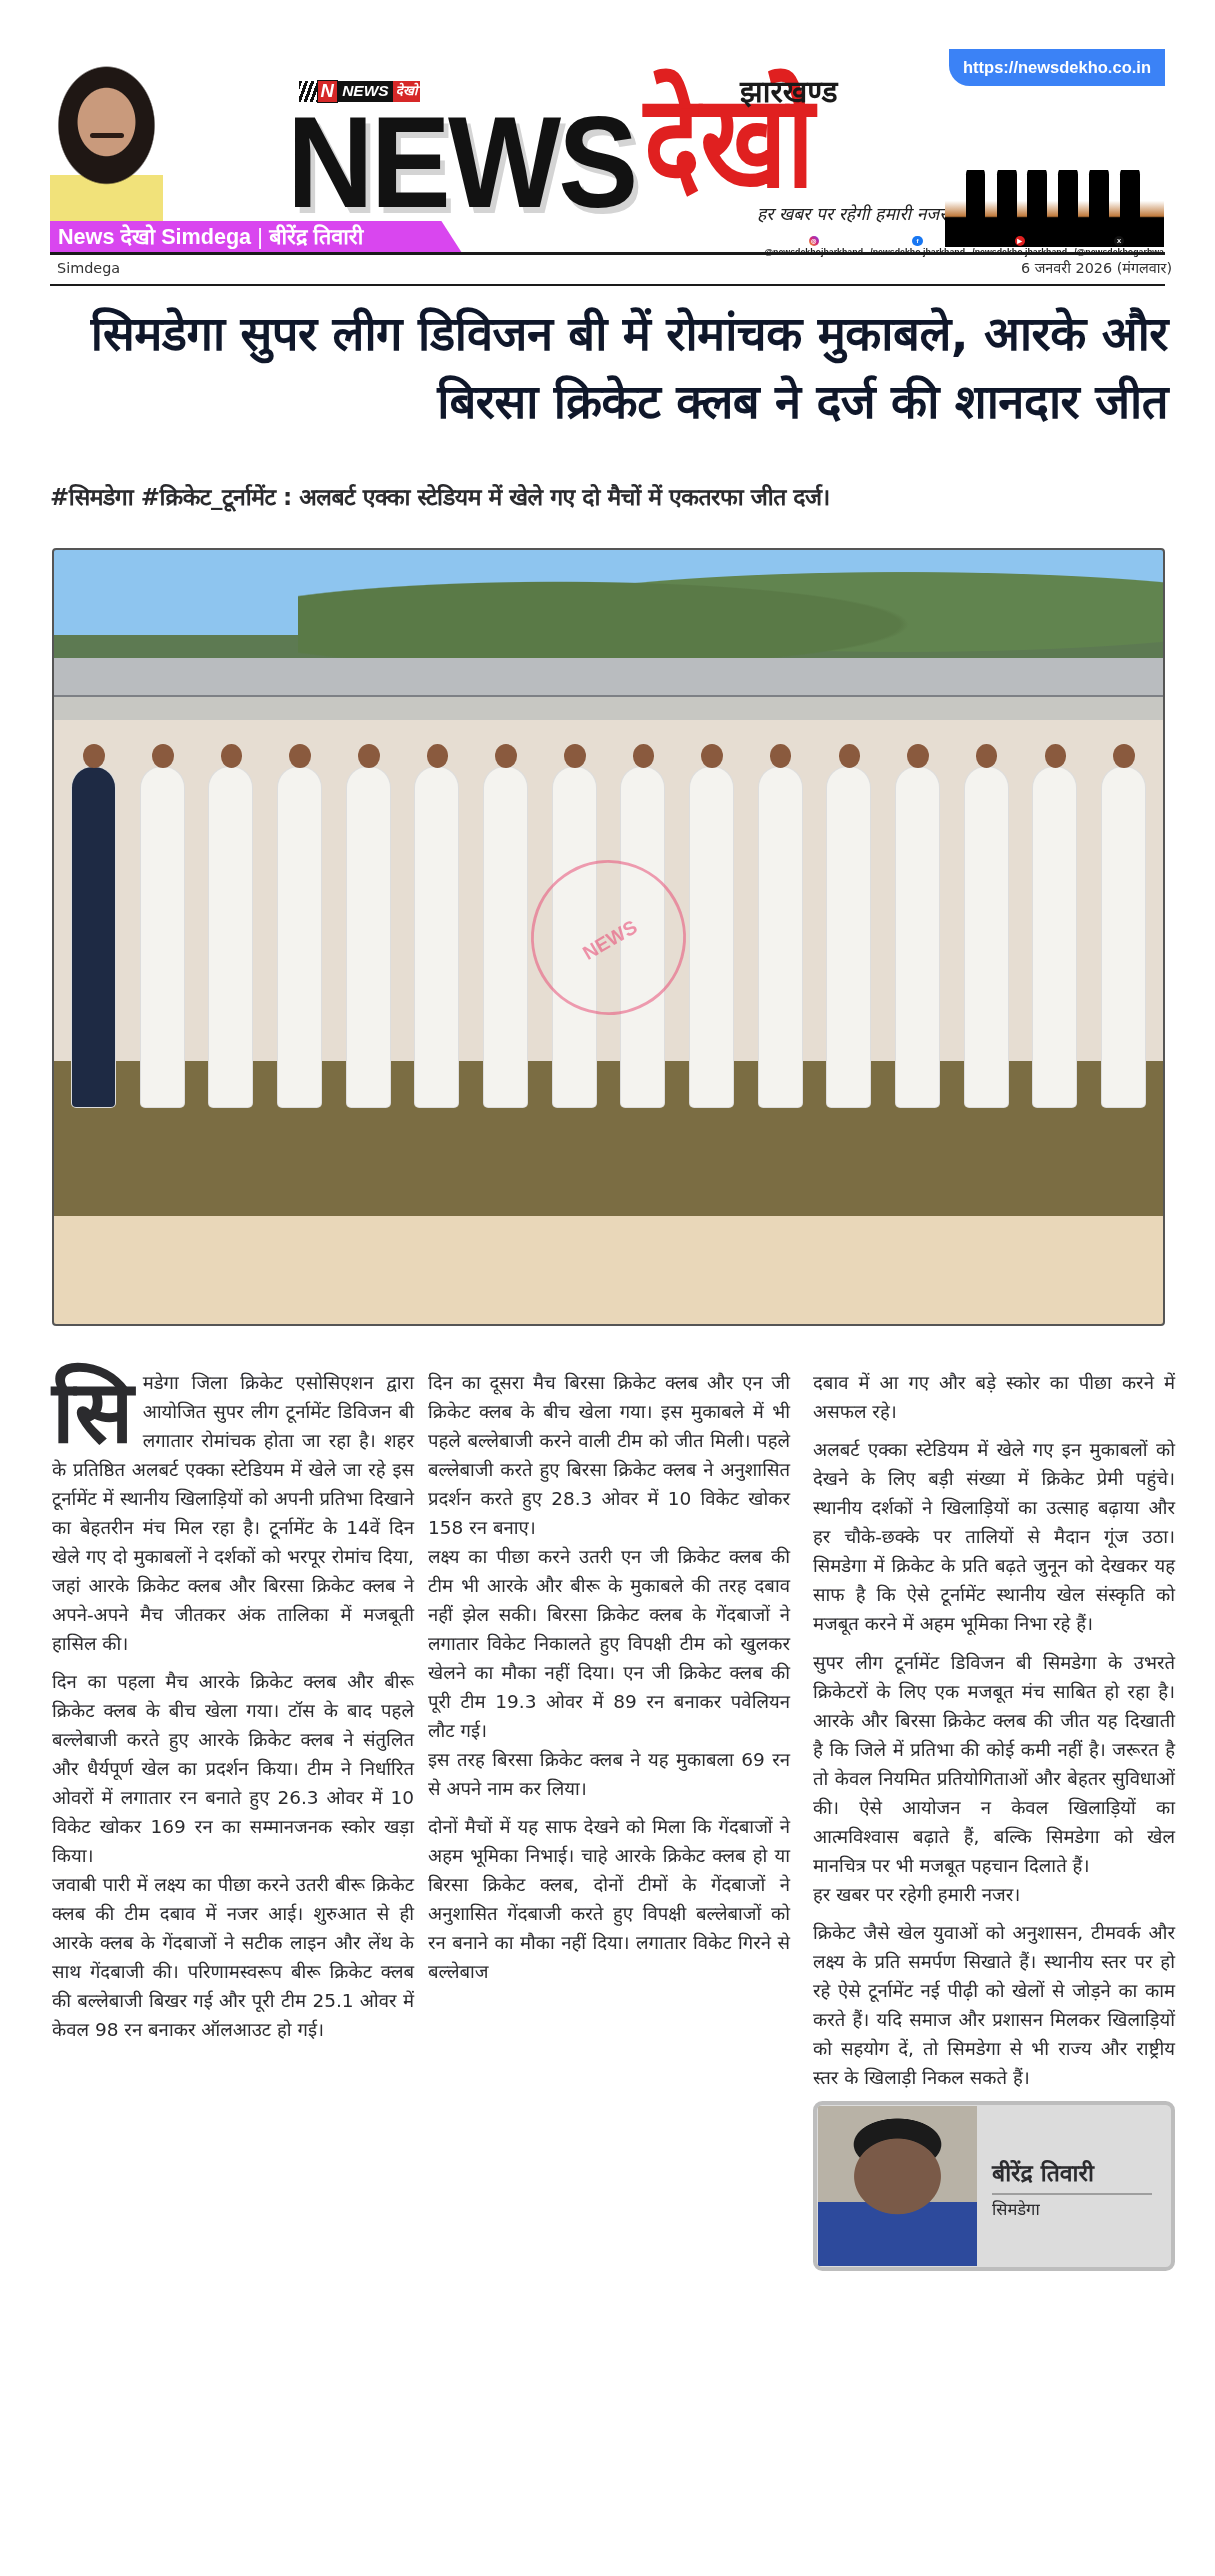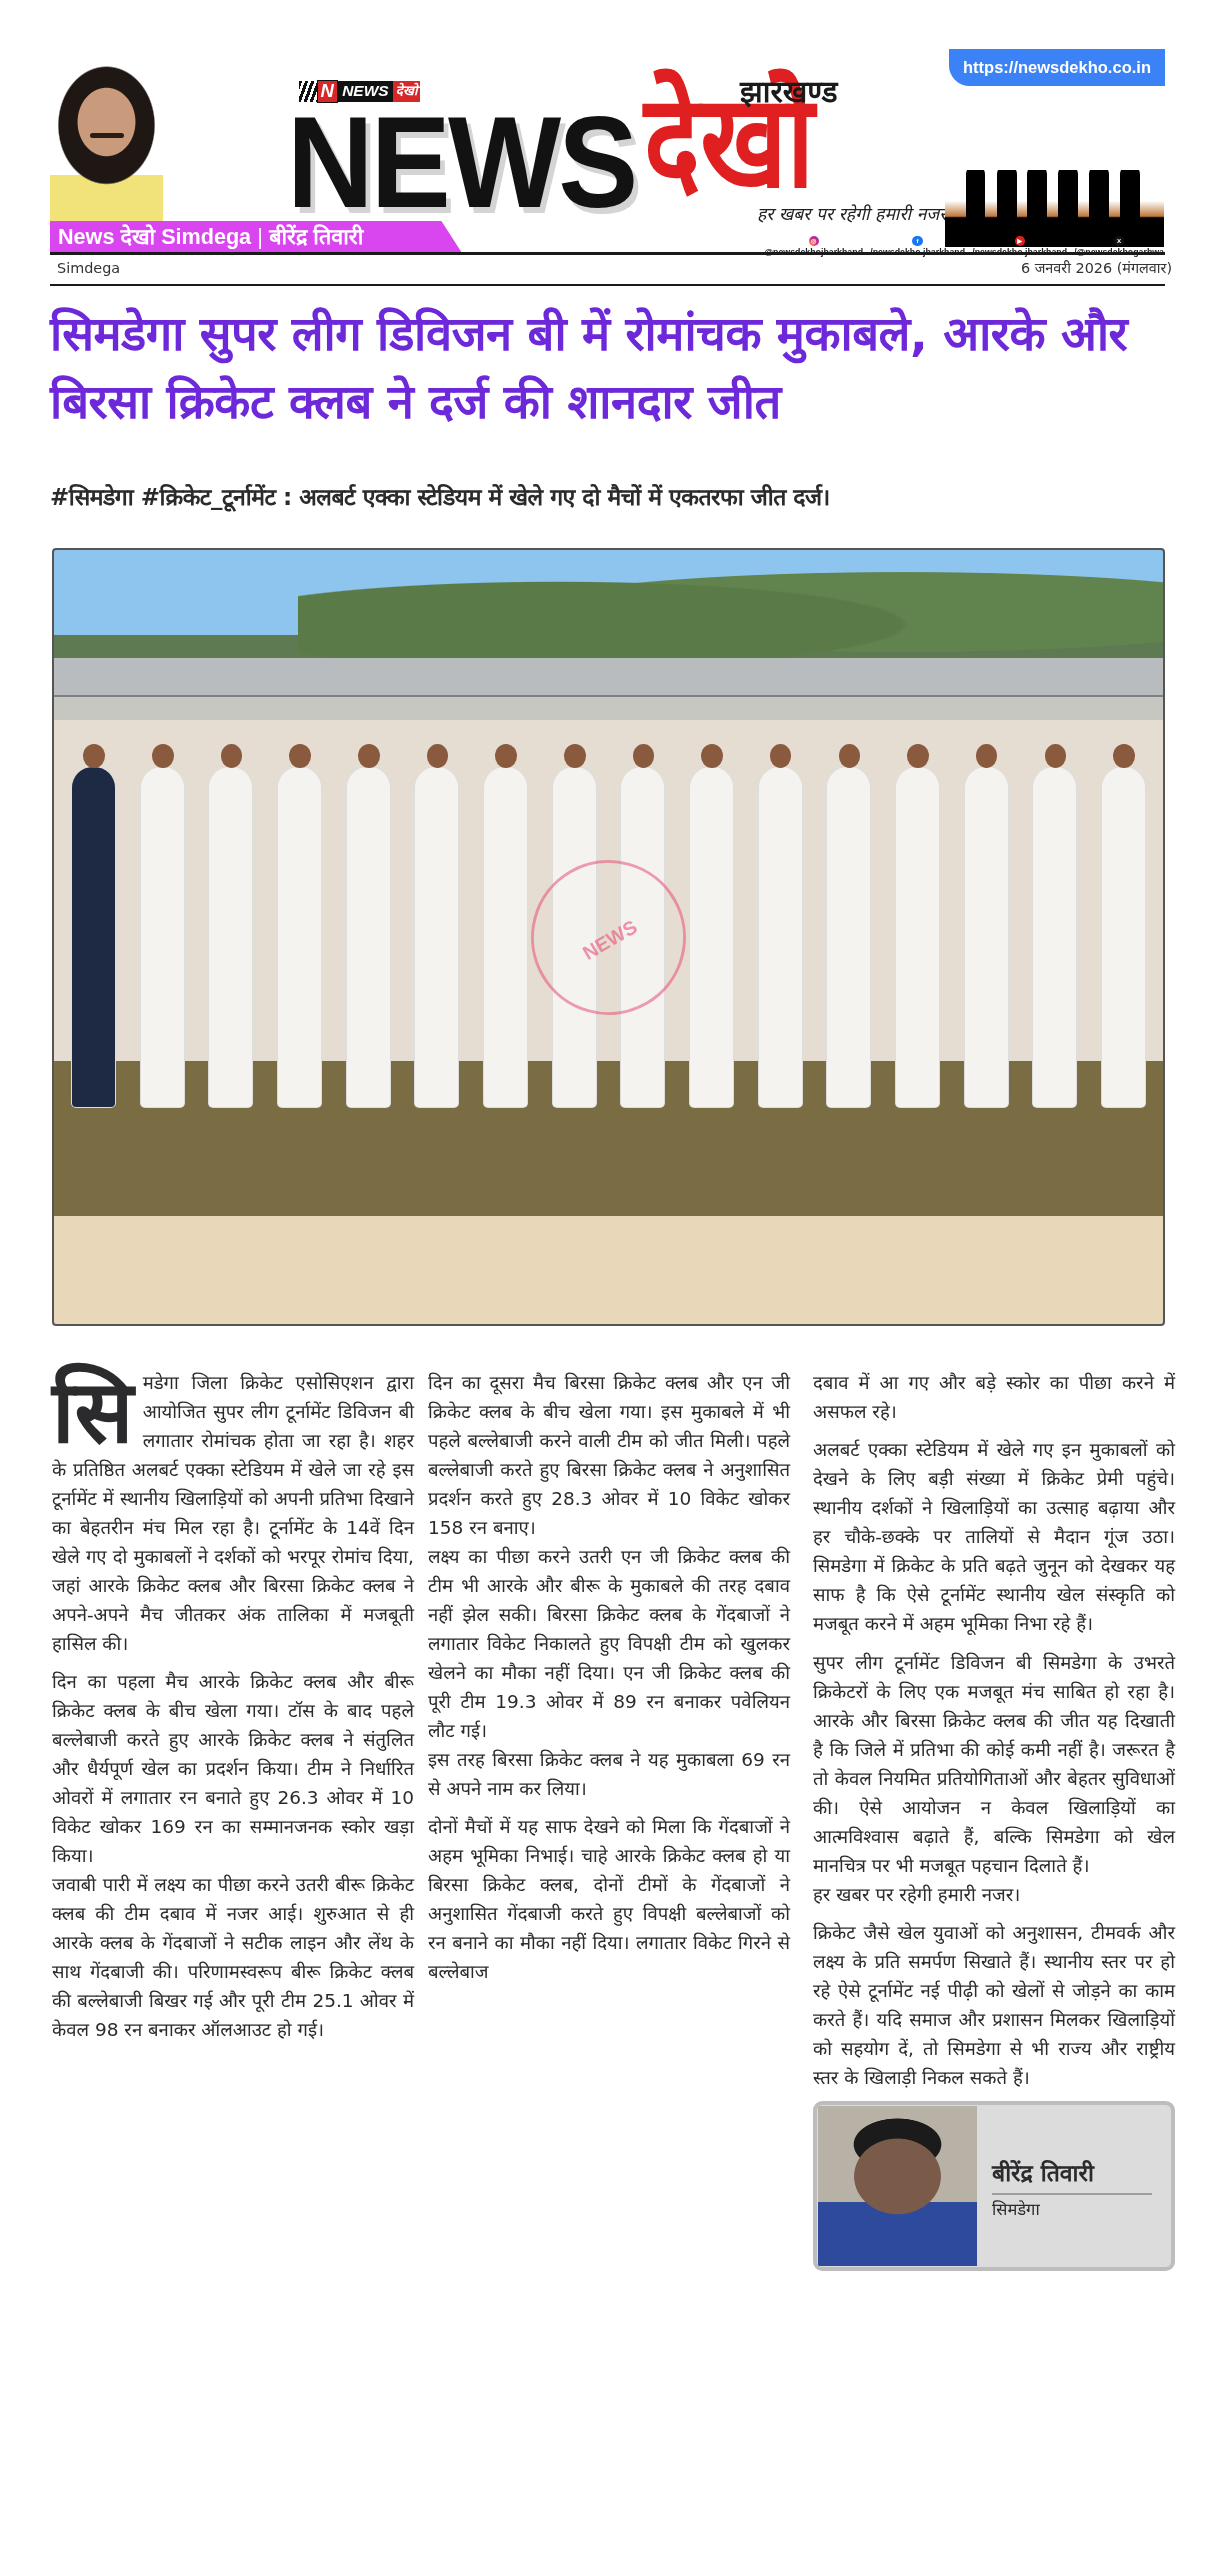--- a/index.html
+++ b/index.html
@@ -40,21 +40,21 @@
   .ic-ig { background: linear-gradient(45deg, #f9a826, #d62976, #7c3aed); }
   .ic-fb { background: #1877f2; }
   .ic-yt { background: #e02020; }
   .ic-x { background: #111; }
 
   .rule-thick { position: absolute; left: 50px; width: 1115px; height: 2.6px; background: #1a1a1a; }
   .meta-row { position: absolute; left: 50px; top: 257px; width: 1115px; display: flex; justify-content: space-between;
     font: 14.4px/23px "DejaVu Sans", sans-serif; color: #333; margin-left: 7px; }
 
   
-  .headline { position: absolute; left: 50px; top: 300px; width: 1118px; font: bold 47px/68px "DejaVu Sans", sans-serif; color: #6d28d9; letter-spacing: -0.5px; }
+  .headline { position: absolute; left: 50px; top: 300px; width: 1118px; font: bold 47px/68px "DejaVu Sans", sans-serif; color: #0f172a; letter-spacing: -0.5px; text-align: right; }
   .subhead { position: absolute; left: 50px; top: 482px; width: 1118px; font: bold 23px/31px "DejaVu Sans", sans-serif; color: #2b2b2e; letter-spacing: -0.5px; white-space: nowrap; }
 
   
   .photo { position: absolute; left: 52px; top: 548px; width: 1113px; height: 778px; border: 2.6px solid #555; border-radius: 4.1px; overflow: hidden;
     background: linear-gradient(to bottom, #8ec5ef 0 11%, #5d7a52 11% 15%, #c7c7c2 15% 22%, #e6ddd2 22% 66%, #7b6d43 66% 86%, #e9d7b9 86% 100%); }
   .photo .roof { position: absolute; left: 0; top: 14%; width: 100%; height: 5%; background: #b9bcbf; border-bottom: 2.1px solid #7d8085; }
   .photo .trees { position: absolute; left: 22%; top: 0; width: 78%; height: 16%; background: radial-gradient(ellipse at 30% 60%, #5a7a47 0 40%, transparent 41%), radial-gradient(ellipse at 70% 50%, #61844f 0 45%, transparent 46%); }
   .photo .players { position: absolute; left: 0; top: 22%; width: 100%; height: 50%; display: flex; justify-content: space-around; align-items: flex-end; padding: 0 5.2px; }
   .photo .player { width: 43px; height: 88%; background: #f4f3ef; border-radius: 20.6px 20.6px 4.1px 4.1px; box-shadow: 0 0 0 1px #ddd; position: relative; }
   .photo .player::before { content: ""; position: absolute; left: 11.3px; top: -23px; width: 21.6px; height: 24px; border-radius: 50%; background: #8a5a3e; }

